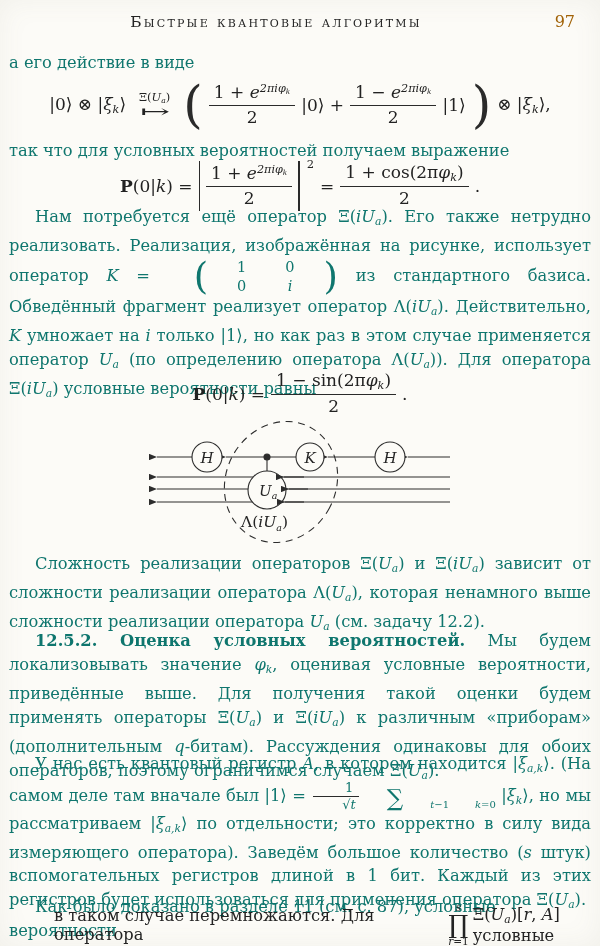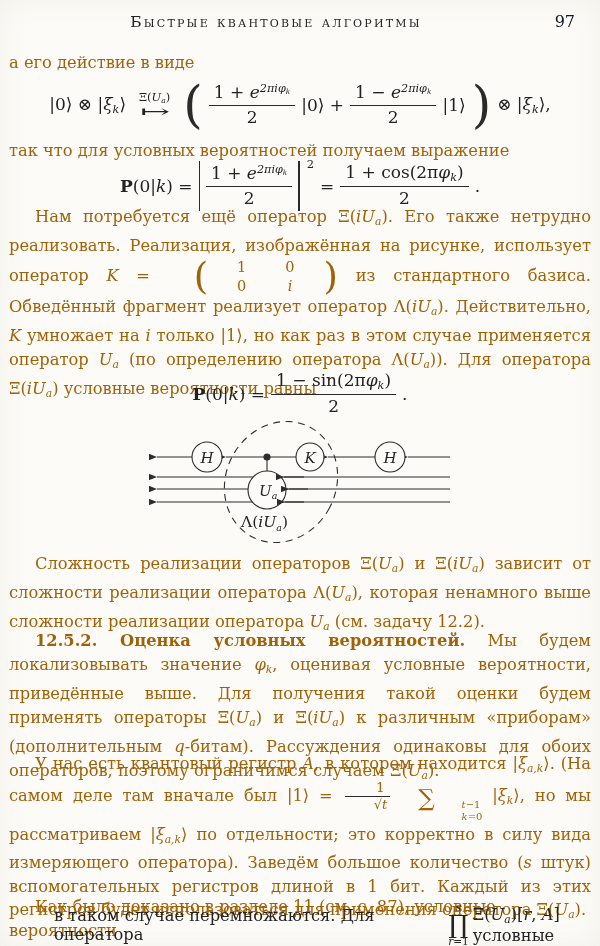--- a/index.html
+++ b/index.html
@@ -7,25 +7,25 @@
     width:600px; height:946px; position:relative; overflow:hidden;
     background:#fcfbf7; color:#222;
     font-family:"DejaVu Serif","DejaVu Sans",serif;
   }
   .page { position:absolute; inset:0; box-shadow:inset 0 0 28px rgba(120,110,90,.08); }
 
   .runhead {
     position:absolute; top:13px; left:0; width:552px; text-align:center;
     font-variant:small-caps; letter-spacing:2.2px; font-size:15.5px; color:#242424;
   }
-  .pagenum { position:absolute; top:12px; right:25px; font-size:16px; letter-spacing:0; color:#0f172a; }
+  .pagenum { position:absolute; top:12px; right:25px; font-size:16px; letter-spacing:0; color:#a16207; }
 
   .block {
     position:absolute; left:9px; width:582px;
-    font-size:16.3px; line-height:24px; text-align:justify; color:#a16207;
+    font-size:16.3px; line-height:24px; text-align:justify; color:#0f766e;
   }
   .indent { text-indent:26px; }
   .oneline { text-align:left; }
 
   .m { font-style:italic; }
   .b { font-weight:bold; }
   .sub { font-size:66%; vertical-align:-0.28em; letter-spacing:0; }
   .sup { font-size:66%; vertical-align:0.55em; }
 
   .formula {
@@ -51,21 +51,21 @@
   .matx .grid { display:inline-grid; grid-template-columns:auto auto; column-gap:13px; row-gap:1px;
                 font-size:14.5px; line-height:1.25; text-align:center; padding:0 3px; }
 
   .ifrac { display:inline-flex; flex-direction:column; align-items:center; line-height:1.1;
            font-size:13px; vertical-align:middle; margin:0 2px; }
   .ifrac .num { display:block; padding:0 3px 1px; }
   .ifrac .den { display:block; border-top:1px solid #2a2a2a; padding:1px 3px 0; white-space:nowrap; }
   .ovl { border-top:1px solid #2a2a2a; }
 
   .bigop { font-size:23px; line-height:0; vertical-align:-5px; display:inline-block; }
-  .limside { display:inline-flex; flex-direction:column; font-size:10px; line-height:1.2;
+  .limside { display:inline-flex; flex-direction:row; font-size:10px; line-height:1.2;
              vertical-align:-7px; text-align:left; margin-left:1px; white-space:nowrap; }
 
   .prodstack { display:inline-flex; flex-direction:column; align-items:center; line-height:1.1;
                font-size:10.5px; vertical-align:middle; margin:0 4px; white-space:nowrap; }
   .prodstack .bigop { font-size:25px; line-height:.9; vertical-align:0; }
 
   .flexline { position:absolute; left:9px; width:582px; display:flex; align-items:center;
               font-size:16.3px; color:#232323;margin-left:45px; }
   svg text { font-family:"DejaVu Serif","DejaVu Sans",serif; }
 </style>

